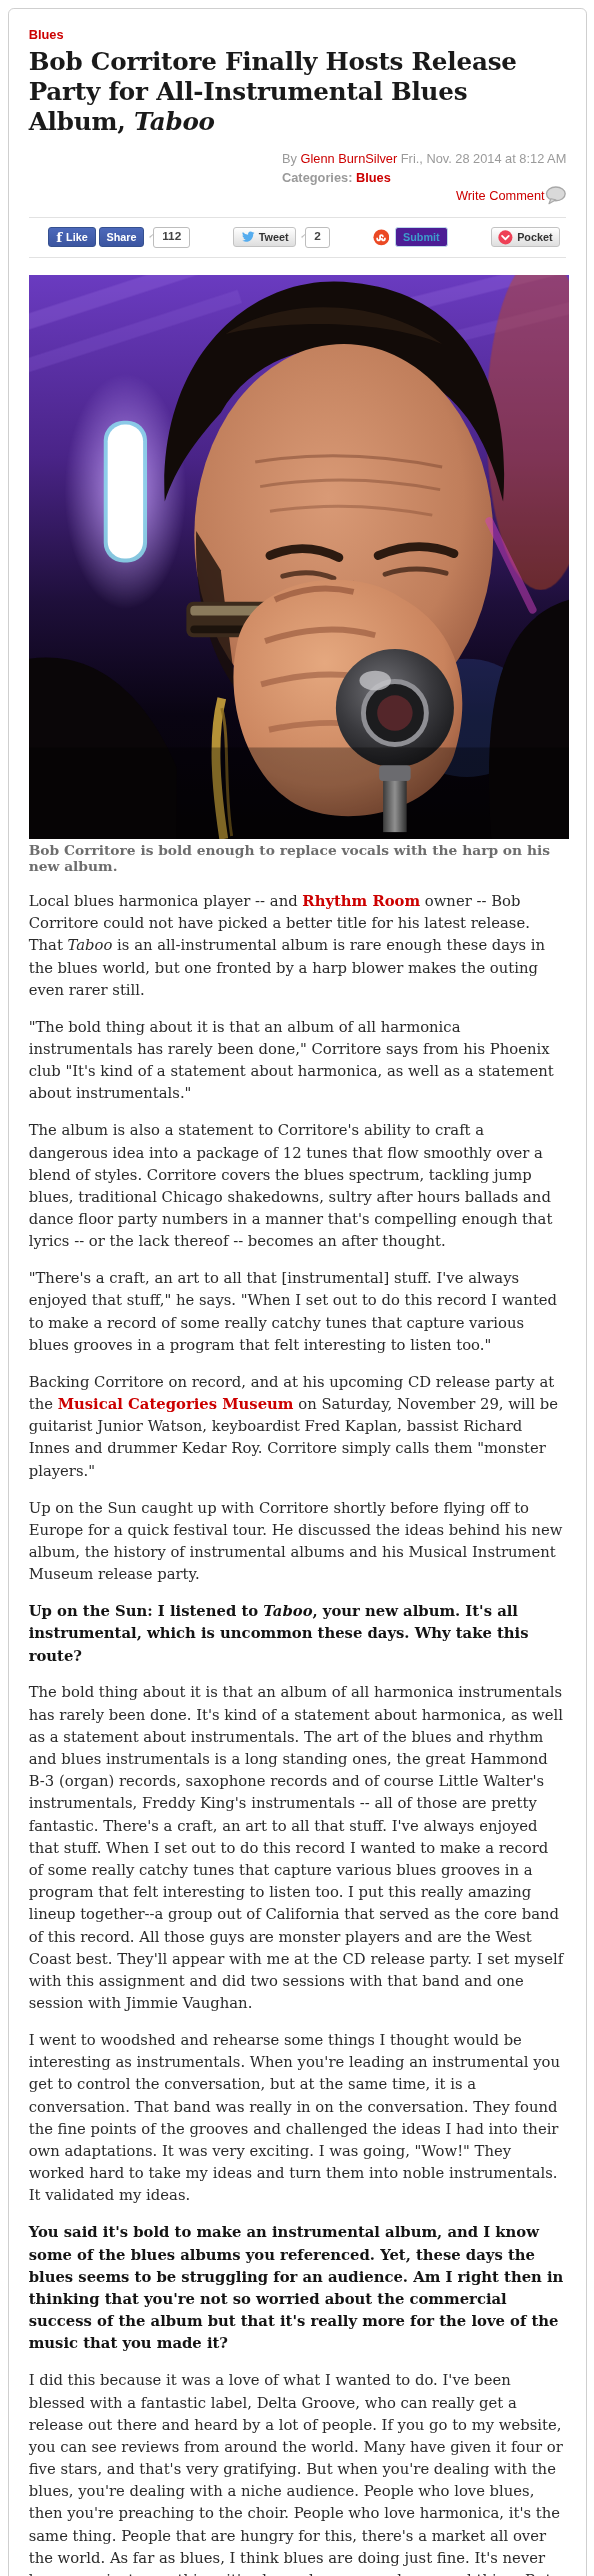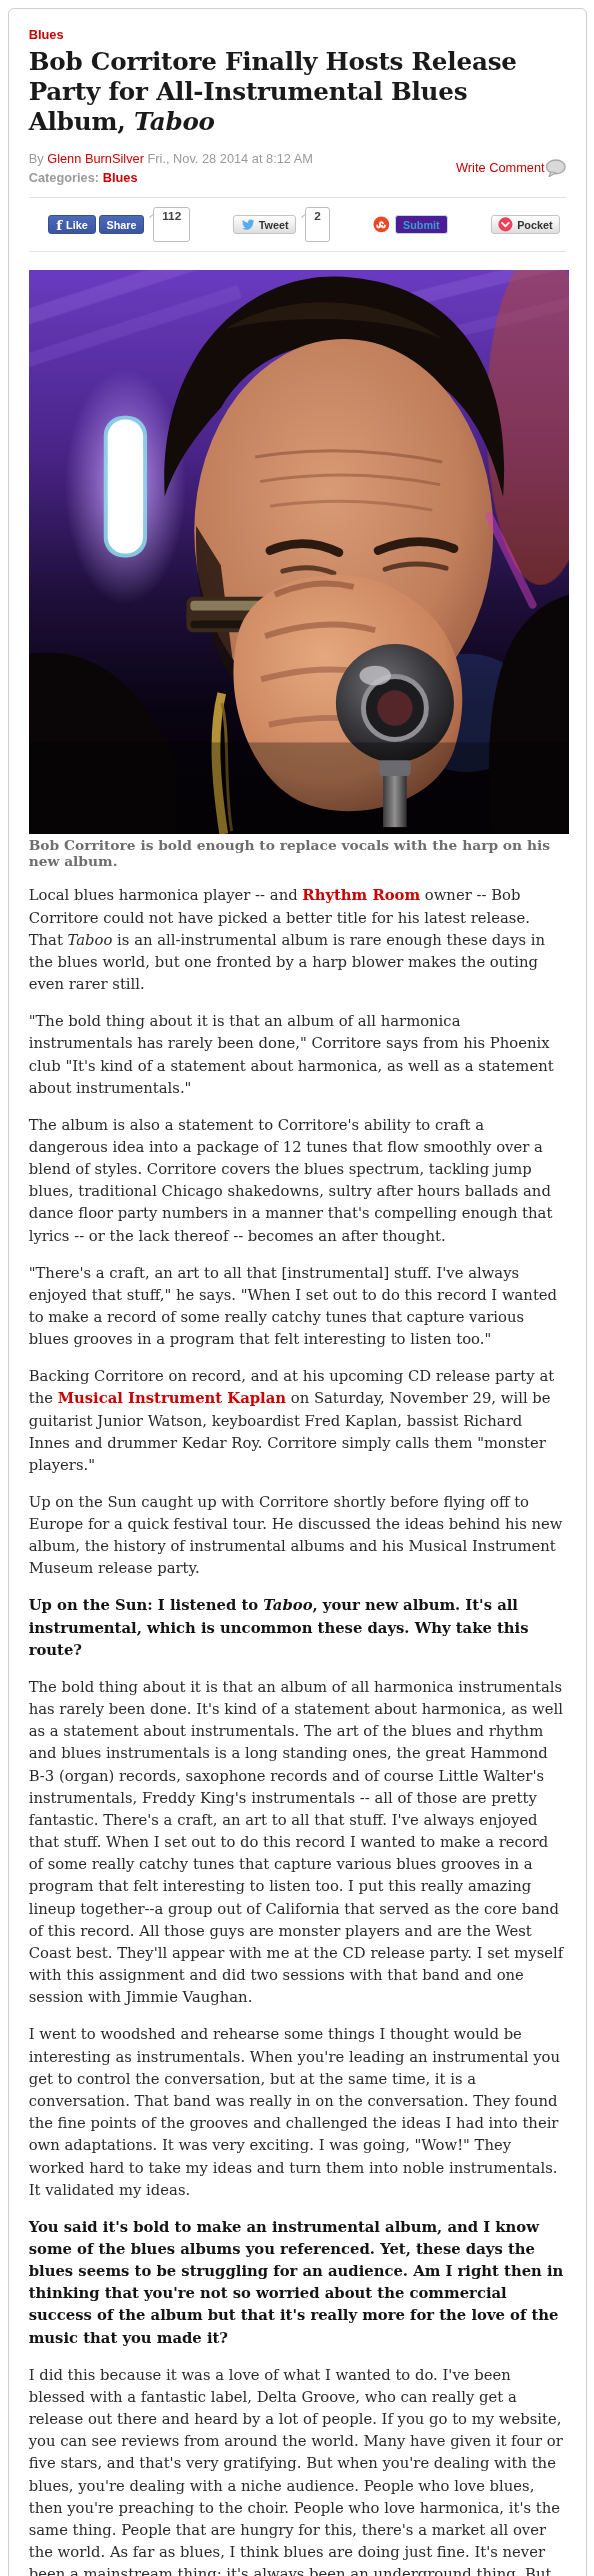--- a/index.html
+++ b/index.html
@@ -23,21 +23,21 @@
     color:#cc0000; font-weight:bold; font-size:12.8px;
     text-decoration:none; margin-bottom:3.9px;
   }
   h1.page-title {
     font-family:"DejaVu Serif", serif;
     font-size:24.6px; line-height:1.22; font-weight:bold;
     color:#1a1a1a; letter-spacing:-0.2px;
     margin:2px 0 11.8px;
   }
   h1.page-title em { font-style:italic; }
-  .meta-row { display:flex; justify-content:space-between; align-items:center; }
+  .meta-row { display:flex; justify-content:space-between; align-items:flex-end;flex-direction:column; }
   .byline { font-size:12.8px; color:#9a9a9a; line-height:1.5; }
   .byline a { color:#cc0000; text-decoration:none; }
   .categories-line { font-size:12.8px; color:#9a9a9a; font-weight:bold; margin-top:2px; }
   .categories-line a { color:#cc0000; text-decoration:none; }
   .write-comment {
     display:flex; align-items:center; gap:0;
     color:#cc0000; font-size:12.8px; text-decoration:none; white-space:nowrap;
     margin-top:1px;
   }
   .comment-bubble { width:21.7px; height:18.7px; flex:0 0 auto; }
@@ -67,21 +67,21 @@
   }
   .btn-submit {
     background:#4c1d95; border:1px solid #bcd9ea; color:#3d9ccc;
     margin-left:5.9px;
     text-align:center;
   }
   .count-bubble {
     position:relative; margin-left:8.9px;
     background:#fff; border:1px solid #bdbdbd; border-radius:3px;
     font-size:11.8px; font-weight:bold; color:#444;
-    padding:1px 7.9px; min-width:21.7px; text-align:center; height:35px; line-height:15.7px;
+    padding:1px 7.9px; min-width:21.7px; text-align:center; height:21px; line-height:15.7px;
   }
   .count-bubble:before {
     content:""; position:absolute; left:-4.9px; top:5.9px;
     border-top:3.9px solid transparent; border-bottom:3.9px solid transparent;
     border-right:4.9px solid #bdbdbd;
   }
   .count-bubble:after {
     content:""; position:absolute; left:-3.9px; top:6.9px;
     border-top:3px solid transparent; border-bottom:3px solid transparent;
     border-right:3.9px solid #fff;
@@ -277,21 +277,21 @@
       <rect x="0" y="480" width="549" height="93" fill="#000" opacity="0.3"></rect>
     </svg>
     <div class="photo-caption">Bob Corritore is bold enough to replace vocals with the harp on his new album.</div>
   </div>
 
   <div class="article-body">
       <p class="blk-para">Local blues harmonica player -- and <a href="#" class="inline-link">Rhythm Room</a> owner -- Bob Corritore could not have picked a better title for his latest release. That <em>Taboo</em> is an all-instrumental album is rare enough these days in the blues world, but one fronted by a harp blower makes the outing even rarer still.</p>
       <p class="blk-para">"The bold thing about it is that an album of all harmonica instrumentals has rarely been done," Corritore says from his Phoenix club "It's kind of a statement about harmonica, as well as a statement about instrumentals."</p>
       <p class="blk-para">The album is also a statement to Corritore's ability to craft a dangerous idea into a package of 12 tunes that flow smoothly over a blend of styles. Corritore covers the blues spectrum, tackling jump blues, traditional Chicago shakedowns, sultry after hours ballads and dance floor party numbers in a manner that's compelling enough that lyrics -- or the lack thereof -- becomes an after thought.</p>
       <p class="blk-para">"There's a craft, an art to all that [instrumental] stuff. I've always enjoyed that stuff," he says. "When I set out to do this record I wanted to make a record of some really catchy tunes that capture various blues grooves in a program that felt interesting to listen too."</p>
-      <p class="blk-para">Backing Corritore on record, and at his upcoming CD release party at the <a href="#" class="inline-link">Musical Instrument Kaplan</a> on Saturday, November 29, will be guitarist Junior Watson, keyboardist Fred Kaplan, bassist Richard Innes and drummer Kedar Roy. Corritore simply calls them "monster players."</p>
+      <p class="blk-para">Backing Corritore on record, and at his upcoming CD release party at the <a href="#" class="inline-link">Musical Categories Museum</a> on Saturday, November 29, will be guitarist Junior Watson, keyboardist Fred Kaplan, bassist Richard Innes and drummer Kedar Roy. Corritore simply calls them "monster players."</p>
       <p class="blk-para">Up on the Sun caught up with Corritore shortly before flying off to Europe for a quick festival tour. He discussed the ideas behind his new album, the history of instrumental albums and his Musical Instrument Museum release party.</p>
       <p class="blk-question">Up on the Sun: I listened to <em>Taboo</em>, your new album. It's all instrumental, which is uncommon these days. Why take this route?</p>
       <p class="blk-para">The bold thing about it is that an album of all harmonica instrumentals has rarely been done. It's kind of a statement about harmonica, as well as a statement about instrumentals. The art of the blues and rhythm and blues instrumentals is a long standing ones, the great Hammond B-3 (organ) records, saxophone records and of course Little Walter's instrumentals, Freddy King's instrumentals -- all of those are pretty fantastic. There's a craft, an art to all that stuff. I've always enjoyed that stuff. When I set out to do this record I wanted to make a record of some really catchy tunes that capture various blues grooves in a program that felt interesting to listen too. I put this really amazing lineup together--a group out of California that served as the core band of this record. All those guys are monster players and are the West Coast best. They'll appear with me at the CD release party. I set myself with this assignment and did two sessions with that band and one session with Jimmie Vaughan.</p>
       <p class="blk-para">I went to woodshed and rehearse some things I thought would be interesting as instrumentals. When you're leading an instrumental you get to control the conversation, but at the same time, it is a conversation. That band was really in on the conversation. They found the fine points of the grooves and challenged the ideas I had into their own adaptations. It was very exciting. I was going, "Wow!" They worked hard to take my ideas and turn them into noble instrumentals. It validated my ideas.</p>
       <p class="blk-question">You said it's bold to make an instrumental album, and I know some of the blues albums you referenced. Yet, these days the blues seems to be struggling for an audience. Am I right then in thinking that you're not so worried about the commercial success of the album but that it's really more for the love of the music that you made it?</p>
       <p class="blk-para">I did this because it was a love of what I wanted to do. I've been blessed with a fantastic label, Delta Groove, who can really get a release out there and heard by a lot of people. If you go to my website, you can see reviews from around the world. Many have given it four or five stars, and that's very gratifying. But when you're dealing with the blues, you're dealing with a niche audience. People who love blues, then you're preaching to the choir. People who love harmonica, it's the same thing. People that are hungry for this, there's a market all over the world. As far as blues, I think blues are doing just fine. It's never been a mainstream thing; it's always been an underground thing. But within that underground, it's unlike any other type of music. There's a huge underground infrastructure for this music. It's pretty fascinating. ... Blues is a type of music that's embraced by all. It gets into the blood and you're a blues person.</p>
     </div>
 
 </div>
 

